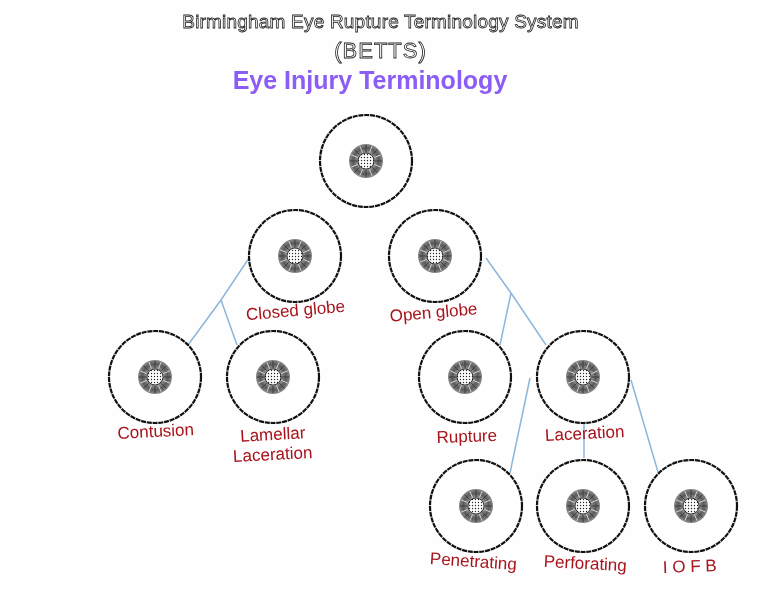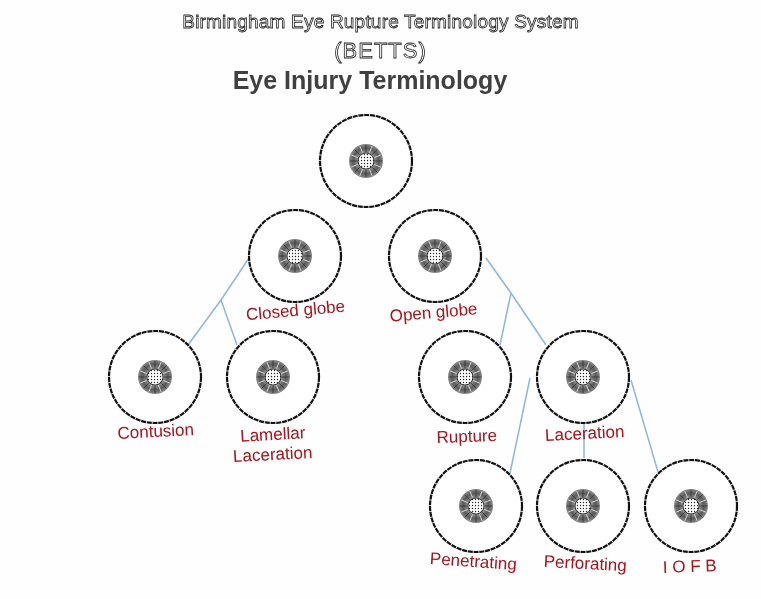--- a/index.html
+++ b/index.html
@@ -1,20 +1,20 @@
 <!DOCTYPE html>
 <html><head>
 <meta charset="utf-8">
 <style>
   html, body { margin: 0; padding: 0; }
   body { width: 761px; height: 599px; background: #fefefe; position: relative; overflow: hidden; font-family: "Liberation Sans", sans-serif; }
   .title-line { position: absolute; left: 0; width: 761px; text-align: center; color: #ffffff; -webkit-text-stroke: 0.8px #222; font-family: "Liberation Sans", sans-serif; }
   #t1 { top: 11px; font-size: 19px; letter-spacing: 0.2px; }
   #t2 { top: 38px; font-size: 22px; letter-spacing: 1px; left: 0px; }
-  #t3 { position: absolute; left: 0; width: 740px; text-align: center; top: 66px; font-size: 25px; font-weight: bold; color: #404040; font-family: "Liberation Sans", sans-serif; }
+  #t3 { position: absolute; left: 0; width: 740px; text-align: center; top: 66px; font-size: 25px; font-weight: bold; color: #8b5cf6; font-family: "Liberation Sans", sans-serif; }
   svg#diagram { position: absolute; left: 0; top: 0; }
   .node-label { font-family: "Liberation Sans", sans-serif; font-size: 17px; fill: #a8141c; }
 </style>
 </head>
 <body>
 
 <div class="title-line" id="t1">Birmingham Eye Rupture Terminology System</div>
 <div class="title-line" id="t2">(BETTS)</div>
 <div id="t3">Eye Injury Terminology</div>
 

